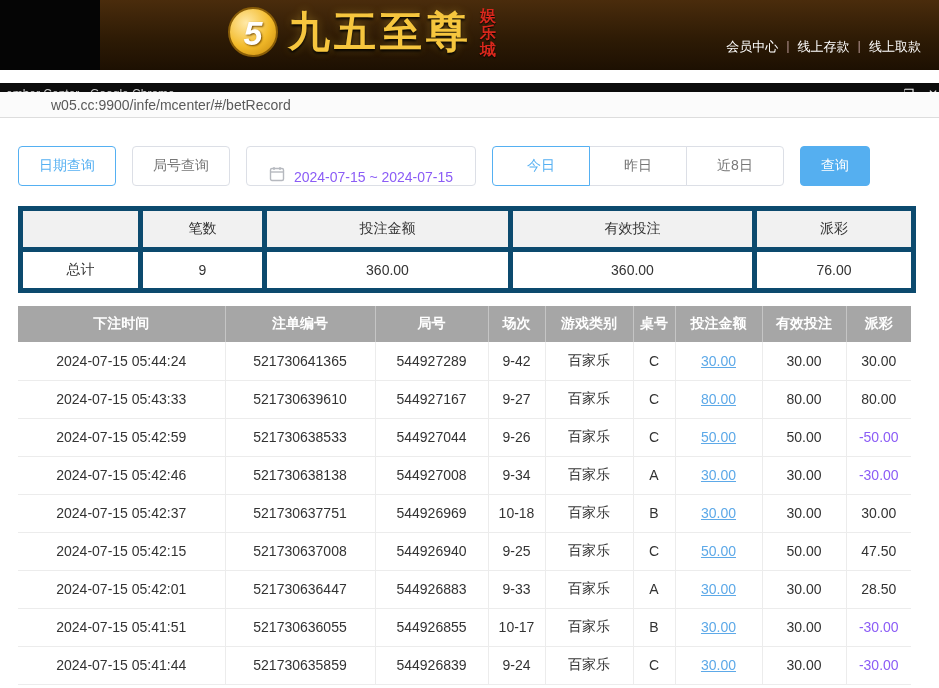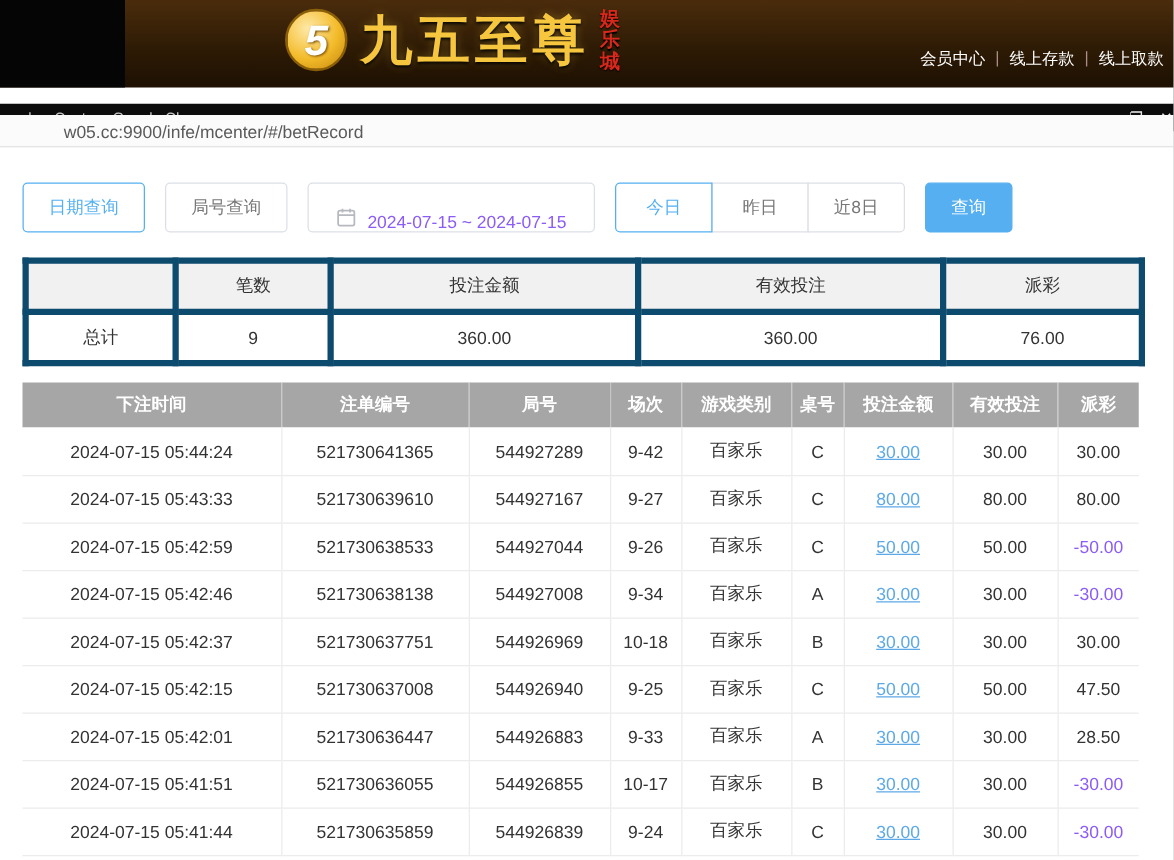--- a/index.html
+++ b/index.html
@@ -15,21 +15,21 @@
   .coin { width:50px; height:50px; border-radius:50%;
     background:radial-gradient(circle at 35% 30%,#ffe9a8,#f3bb2a 55%,#c4860c);
     border:2px solid #8a5e08; color:#fff; font-weight:bold; font-style:italic;
     font-size:34px; line-height:48px; text-align:center;
     text-shadow:1px 1px 2px #7a4d00; }
   .logo-text { margin-left:10px; font-family:Liberation Serif, serif;
     font-size:42px; font-weight:bold; color:#f6c63e; letter-spacing:4px;
     text-shadow:0 2px 3px #000, 0 0 8px rgba(246,198,62,.35); }
   .logo-sub { margin-left:8px; display:flex; flex-direction:column; line-height:17px;
     font-size:16px; font-weight:bold; color:#d8281c; text-shadow:0 1px 1px #000; }
-  .top-nav { position:absolute; right:8px; top:38px; color:#fff; font-size:13px;
+  .top-nav { position:absolute; right:18px; top:38px; color:#fff; font-size:13px;
     display:flex; align-items:flex-start; gap:8px; }
   .nav-link { color:#fff; cursor:pointer; }
   .nav-sep { color:#caa; opacity:.8; }
 
   
   .titlebar { position:absolute; top:83px; left:0; width:939px; height:22px;
     background:#0c0c0c; color:#c9c9c9; font-size:12px; display:flex; align-items:center; }
   .title-text { padding-left:6px; white-space:nowrap; }
   .win-controls { position:absolute; right:-6px; top:0; height:22px; display:flex; }
   .win-btn { width:24px; height:22px; color:#e8e8e8; font-size:12px; line-height:22px;
@@ -49,21 +49,21 @@
     border:1px solid #dcdfe6; color:#777; display:inline-flex; align-items:center;
     justify-content:center; cursor:pointer; }
   .btn-outline-blue { border-color:#55b0f2; color:#55b0f2; }
   .btn-pad { padding:16px 20px; }
   .gap { margin-left:16px; }
   .date-input { width:230px; height:40px; border:1px solid #dcdfe6; border-radius:4px;
     display:flex; align-items:flex-end; justify-content:center; gap:9px; color:#8b5cf6;
     font-size:14px; cursor:pointer; }
   .cal-icon { display:inline-block; }
   .quick-group { display:flex; }
-  .quick-group .btn { width:78px; border-radius:0; margin-left:-1px; }
+  .quick-group .btn { width:98px; border-radius:0; margin-left:-1px; }
   .quick-group .btn:first-child { border-radius:4px 0 0 4px; margin-left:0; }
   .quick-group .btn:last-child { border-radius:0 4px 4px 0; }
   .quick-group .btn.active { border-color:#55b0f2; color:#55b0f2; position:relative; z-index:1; }
   .btn-primary { background:#55aff0; border-color:#55aff0; color:#fff; width:70px; }
 
   
   table { border-collapse:collapse; table-layout:fixed; }
   .summary-table { width:893px; margin-top:20px; font-size:14px; color:#333; }
   .summary-table td { border:5px solid #0c4a6e; height:41px; text-align:center; }
   .summary-table .s-head td { background:#f1f1f1; }

